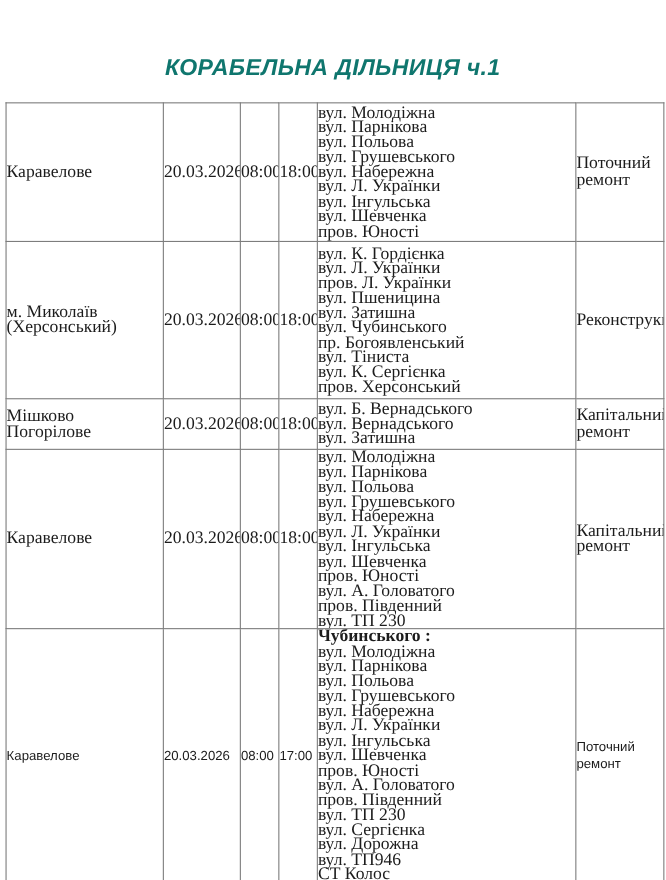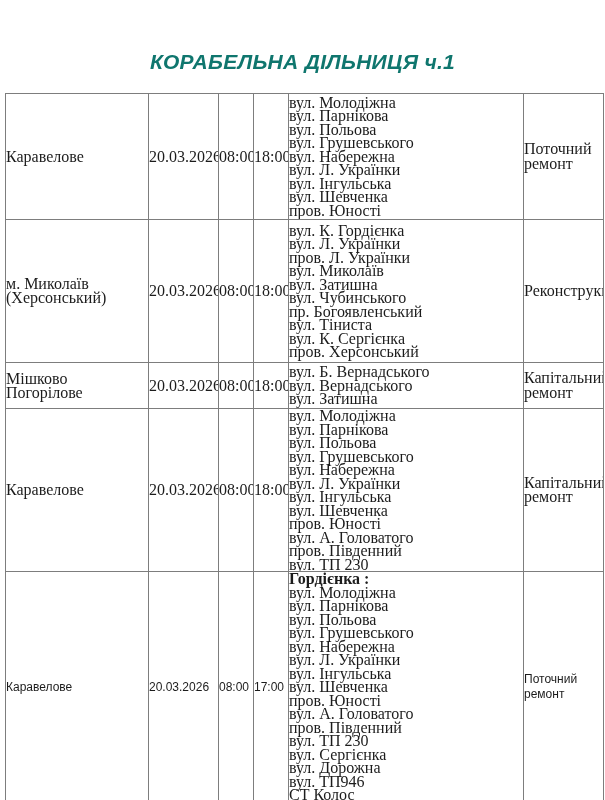--- a/index.html
+++ b/index.html
@@ -111,21 +111,21 @@
   </tr>
       <tr>
     <td class="c-loc">м. Миколаїв (Херсонський)</td>
     <td class="c-date">20.03.2026</td>
     <td class="c-time">08:00</td>
     <td class="c-time">18:00</td>
     <td class="c-streets">
           <div class="street">вул. К. Гордієнка</div>
           <div class="street">вул. Л. Українки</div>
           <div class="street">пров. Л. Українки</div>
-          <div class="street">вул. Миколаїв</div>
+          <div class="street">вул. Пшеницина</div>
           <div class="street">вул. Затишна</div>
           <div class="street">вул. Чубинського</div>
           <div class="street">пр. Богоявленський</div>
           <div class="street">вул. Тіниста</div>
           <div class="street">вул. К. Сергієнка</div>
           <div class="street">пров. Херсонський</div>
         </td>
     <td class="c-work">Реконструкція</td>
   </tr>
       <tr>
@@ -160,21 +160,21 @@
           <div class="street">вул. ТП 230</div>
         </td>
     <td class="c-work">Капітальний ремонт</td>
   </tr>
       <tr class="sans">
     <td class="c-loc">Каравелове</td>
     <td class="c-date">20.03.2026</td>
     <td class="c-time">08:00</td>
     <td class="c-time">17:00</td>
     <td class="c-streets">
-          <div class="street-title">Гордієнка :</div>
+          <div class="street-title">Чубинського :</div>
           <div class="street">вул. Молодіжна</div>
           <div class="street">вул. Парнікова</div>
           <div class="street">вул. Польова</div>
           <div class="street">вул. Грушевського</div>
           <div class="street">вул. Набережна</div>
           <div class="street">вул. Л. Українки</div>
           <div class="street">вул. Інгульська</div>
           <div class="street">вул. Шевченка</div>
           <div class="street">пров. Юності</div>
           <div class="street">вул. А. Головатого</div>

